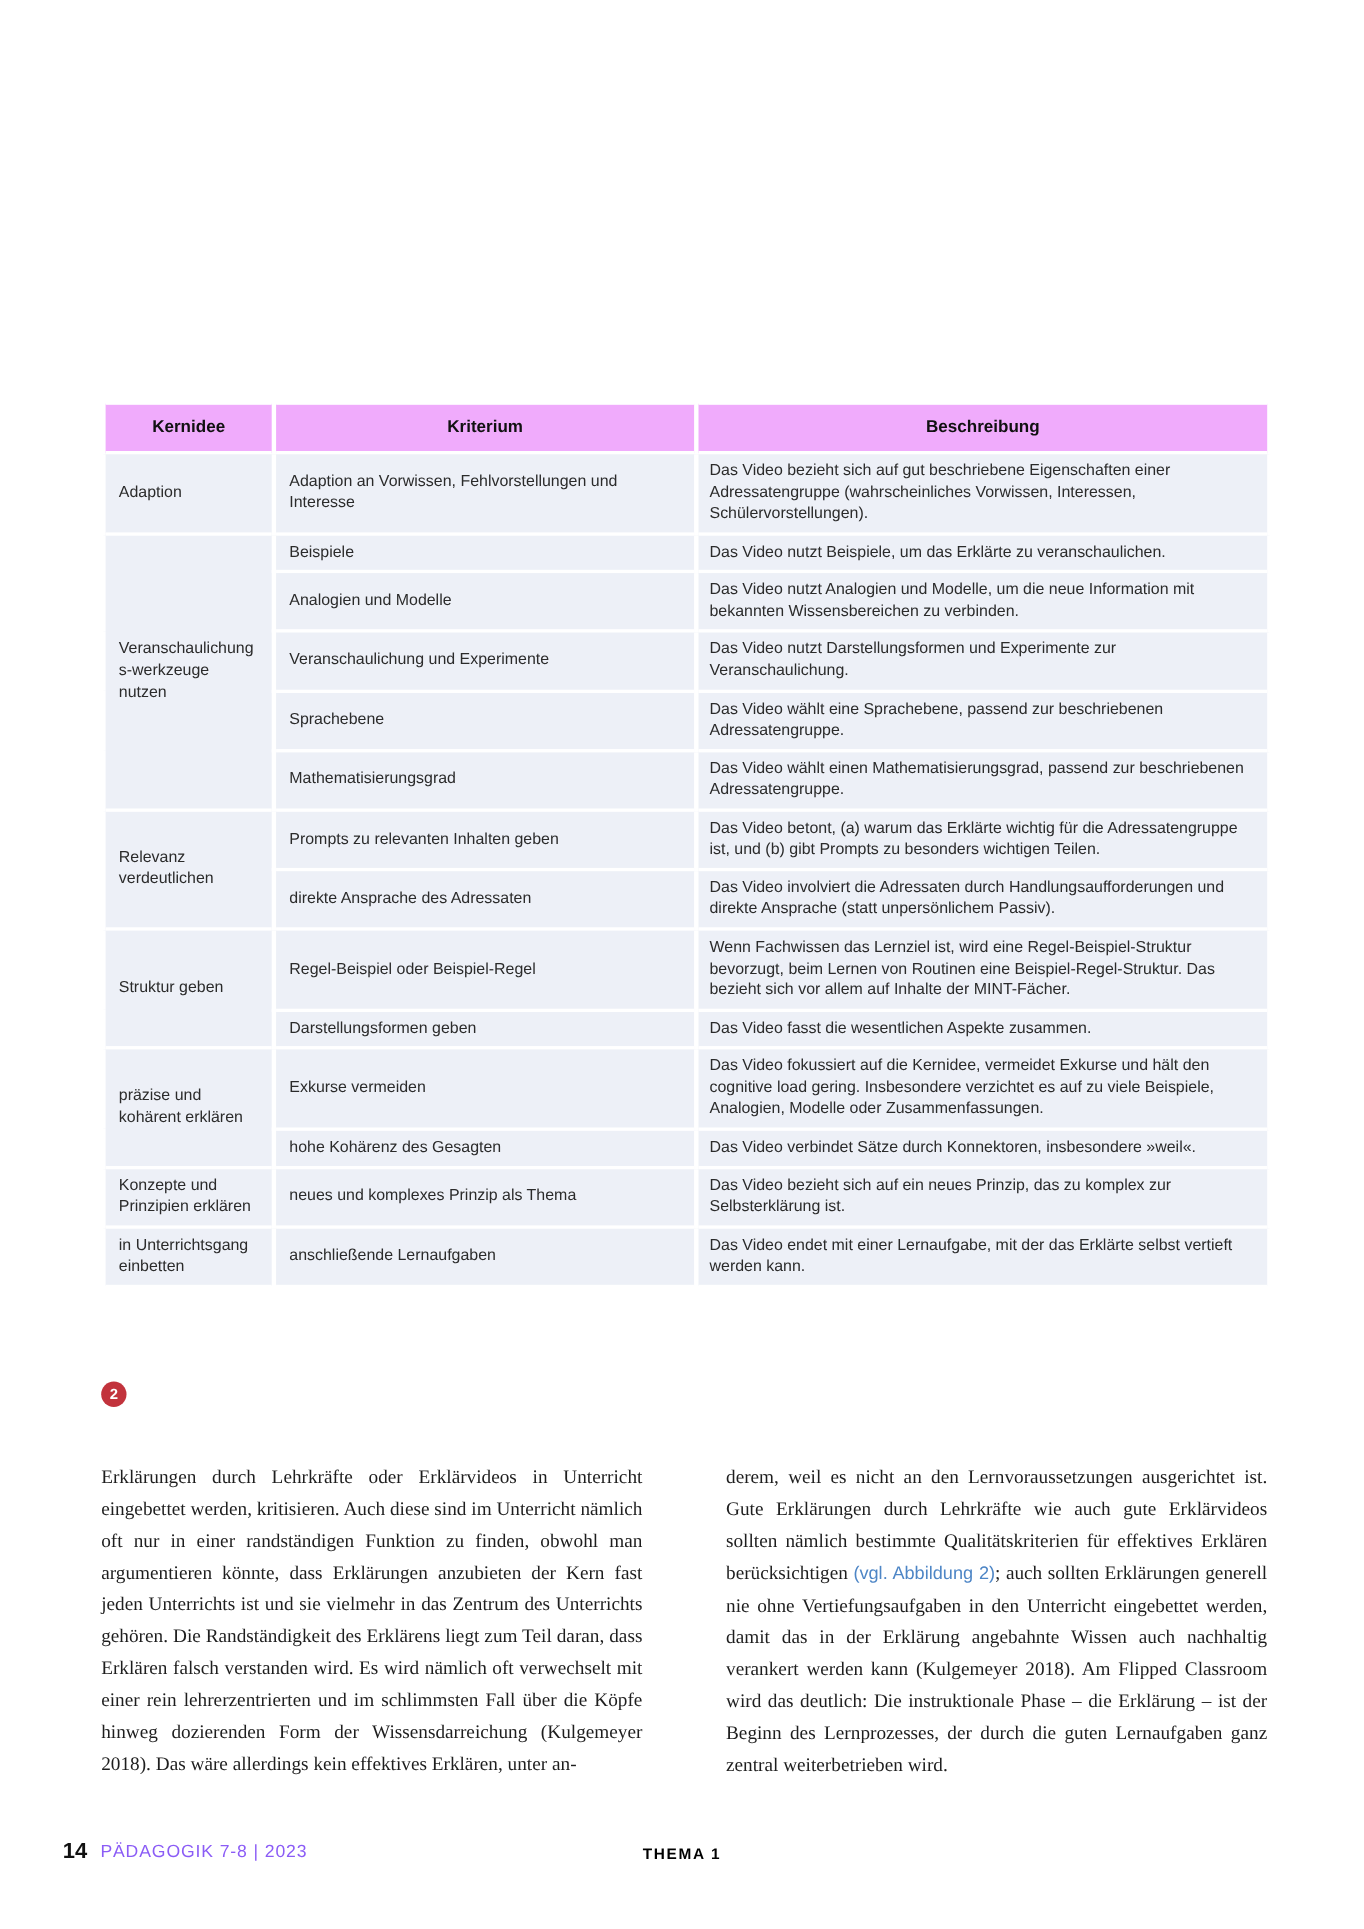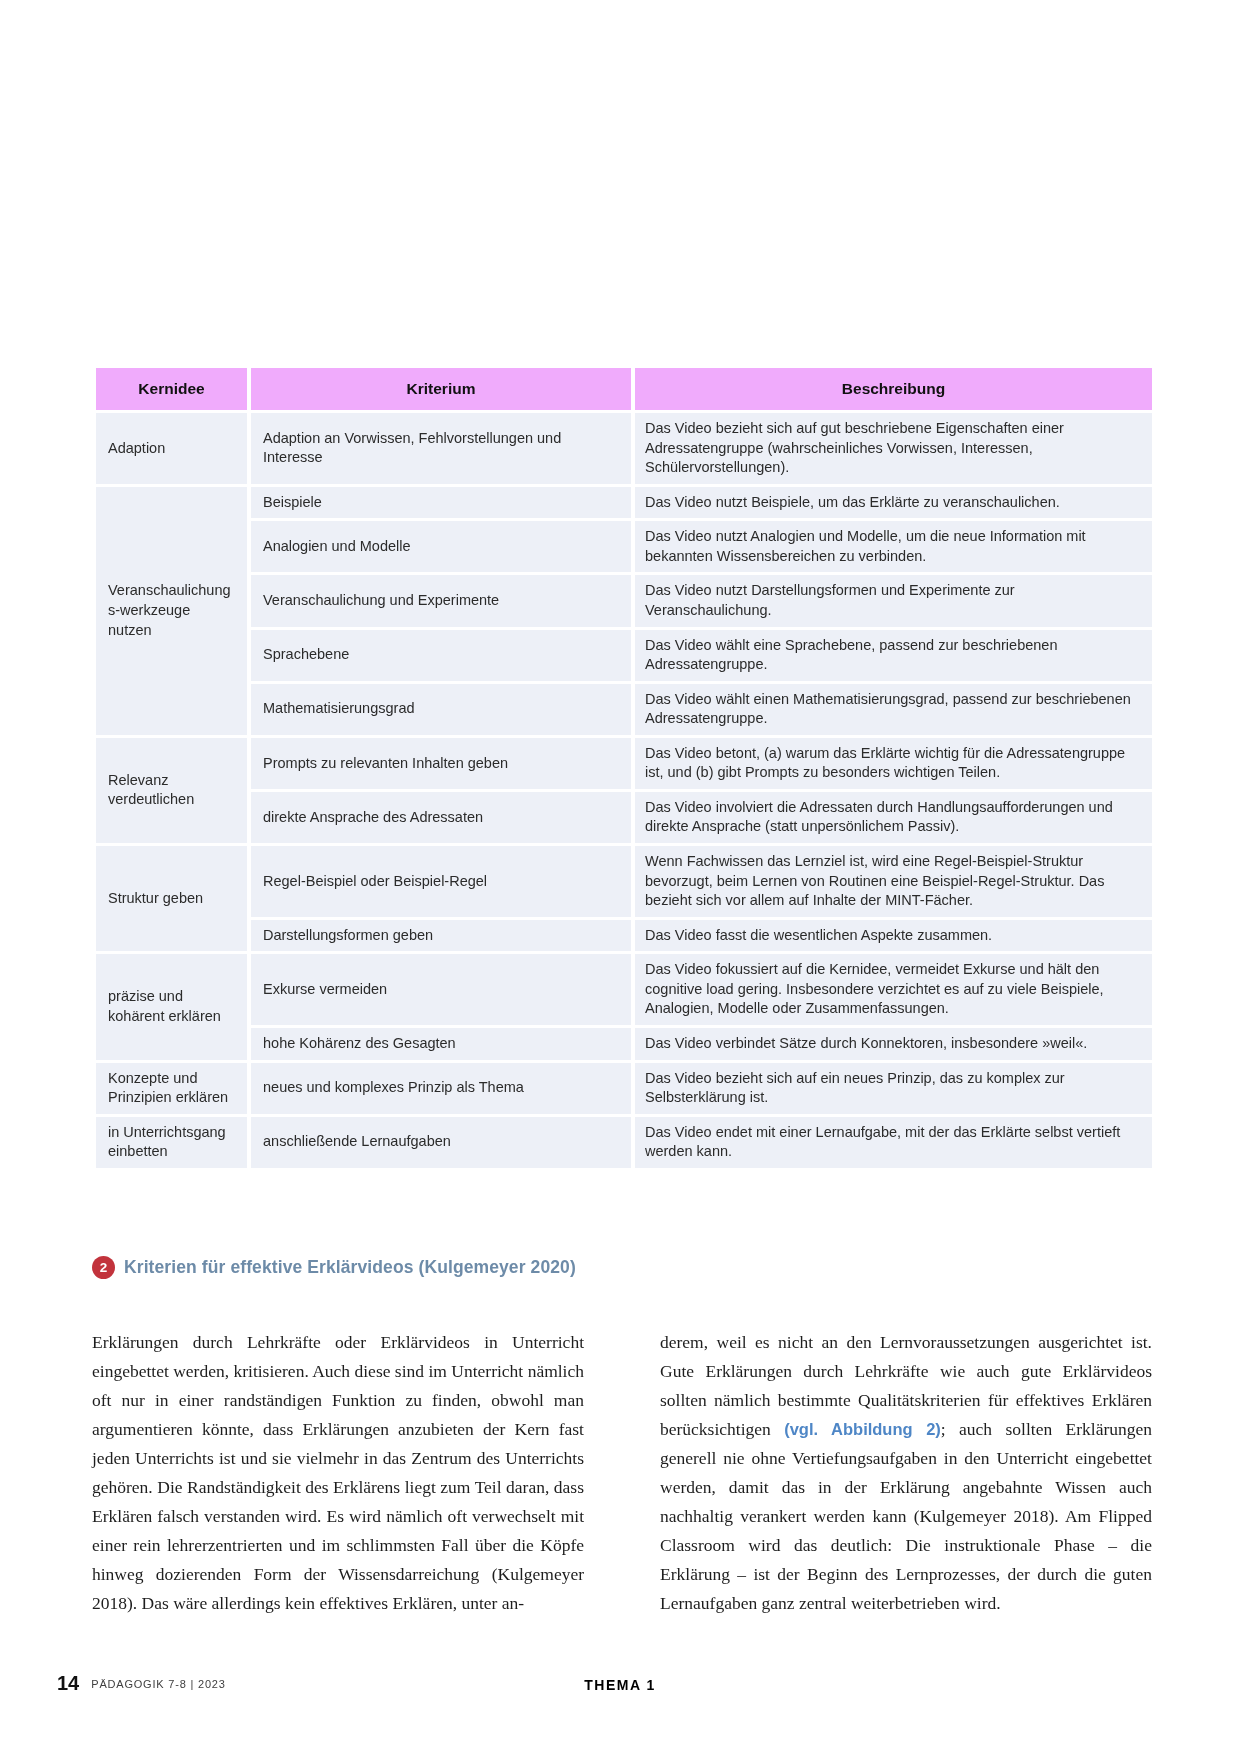--- a/index.html
+++ b/index.html
@@ -26,26 +26,26 @@
       font-size:13.5px;font-weight:bold;flex:0 0 auto;}
   .figure-caption-text{color:#6d8ba8;font-weight:bold;font-size:17.5px;letter-spacing:0.1px;}
 
   
   .body-columns{position:absolute;left:92px;top:1328px;width:1060px;
       display:flex;gap:76px;
       font-family:"Liberation Serif","DejaVu Serif",serif;
       font-size:17.5px;line-height:29px;color:#1e1e1e;text-align:justify;}
   .body-col{flex:1 1 0;}
   .figure-link{font-family:"Liberation Sans","DejaVu Sans",sans-serif;
-      color:#4e86c6;font-size:16.5px;font-weight:bold;text-decoration:none;cursor:pointer;}
+      color:#4e86c6;font-size:16.5px;font-weight:normal;text-decoration:none;cursor:pointer;}
 
   
   .footer-left{position:absolute;left:57px;top:1672px;display:flex;align-items:center;gap:12px;}
   .page-number{font-size:20px;font-weight:bold;color:#111;}
-  .journal-title{font-size:11px;letter-spacing:0.8px;color:#404040;}
+  .journal-title{font-size:16px;letter-spacing:0.8px;color:#8b5cf6;}
   .footer-center{position:absolute;left:0;top:1677px;width:1240px;text-align:center;
       font-size:14px;font-weight:bold;letter-spacing:1.5px;color:#000000;}
   .license-line{position:absolute;left:0;top:1704px;width:1240px;text-align:center;
       font-family:"Liberation Serif","DejaVu Serif",serif;font-size:17px;color:#999;}
 </style>
 </head>
 <body>
 
 <div class="page">
 
@@ -124,21 +124,20 @@
       <tr style="height:46px">
         <td class="kernidee">in Unterrichtsgang einbetten</td>
         <td class="kriterium">anschließende Lernaufgaben</td>
         <td class="beschreibung">Das Video endet mit einer Lernaufgabe, mit der das Erklärte selbst vertieft werden kann.</td>
       </tr>
     </tbody>
   </table>
 
   <div class="figure-caption">
     <span class="figure-badge">2</span>
-    <span class="figure-caption-text">Kriterien für effektive Erklärvideos (Kulgemeyer 2020)</span>
   </div>
 
   <div class="body-columns">
     <div class="body-col">
       <span>Erklärungen durch Lehrkräfte oder Erklärvideos in Unterricht eingebettet werden, kritisieren. Auch diese sind im Unterricht nämlich oft nur in einer randständigen Funktion zu finden, obwohl man argumentieren könnte, dass Erklärungen anzubieten der Kern fast jeden Unterrichts ist und sie vielmehr in das Zentrum des Unterrichts gehören. Die Randständigkeit des Erklärens liegt zum Teil daran, dass Erklären falsch verstanden wird. Es wird nämlich oft verwechselt mit einer rein lehrerzentrierten und im schlimmsten Fall über die Köpfe hinweg dozierenden Form der Wissensdarreichung (Kulgemeyer 2018). Das wäre allerdings kein effektives Erklären, unter an-</span>
     </div>
     <div class="body-col">
       <span>derem, weil es nicht an den Lernvoraussetzungen ausgerichtet ist. Gute Erklärungen durch Lehrkräfte wie auch gute Erklärvideos sollten nämlich bestimmte Qualitätskriterien für effektives Erklären berücksichtigen </span><span class="figure-link">(vgl. Abbildung 2)</span><span>; auch sollten Erklärungen generell nie ohne Vertiefungsaufgaben in den Unterricht eingebettet werden, damit das in der Erklärung angebahnte Wissen auch nachhaltig verankert werden kann (Kulgemeyer 2018). Am Flipped Classroom wird das deutlich: Die instruktionale Phase – die Erklärung – ist der Beginn des Lernprozesses, der durch die guten Lernaufgaben ganz zentral weiterbetrieben wird.</span>
     </div>
   </div>

